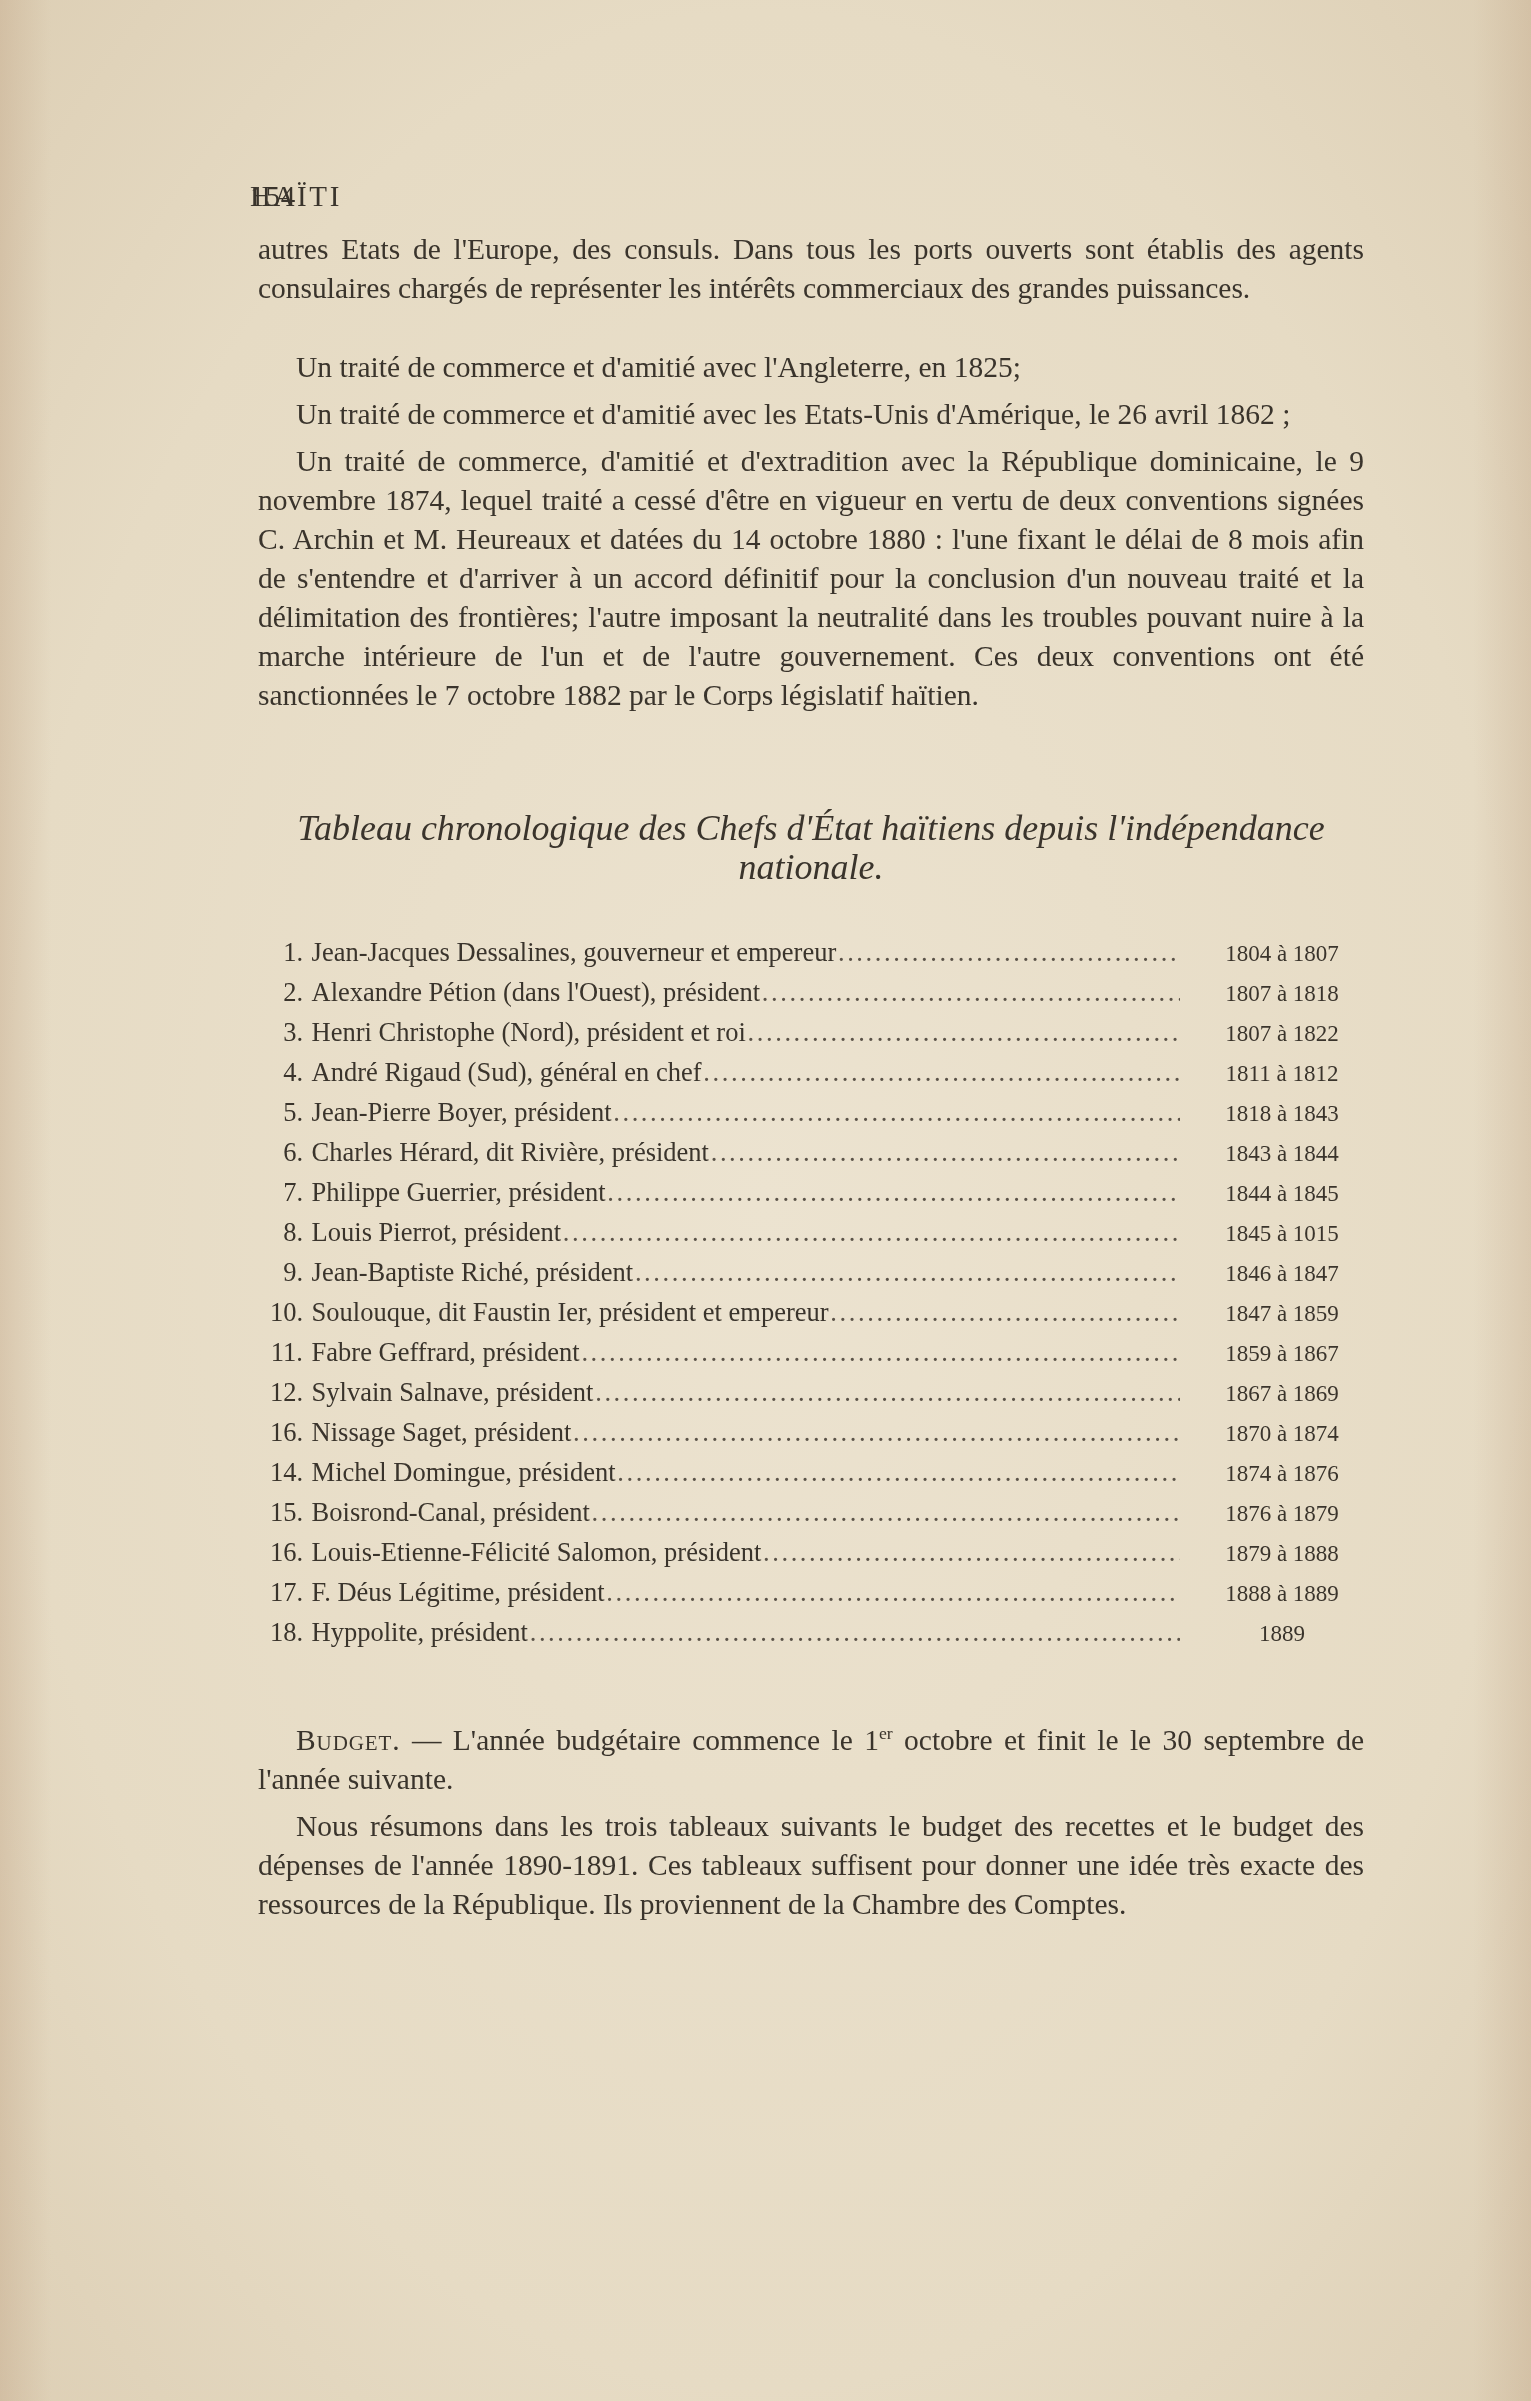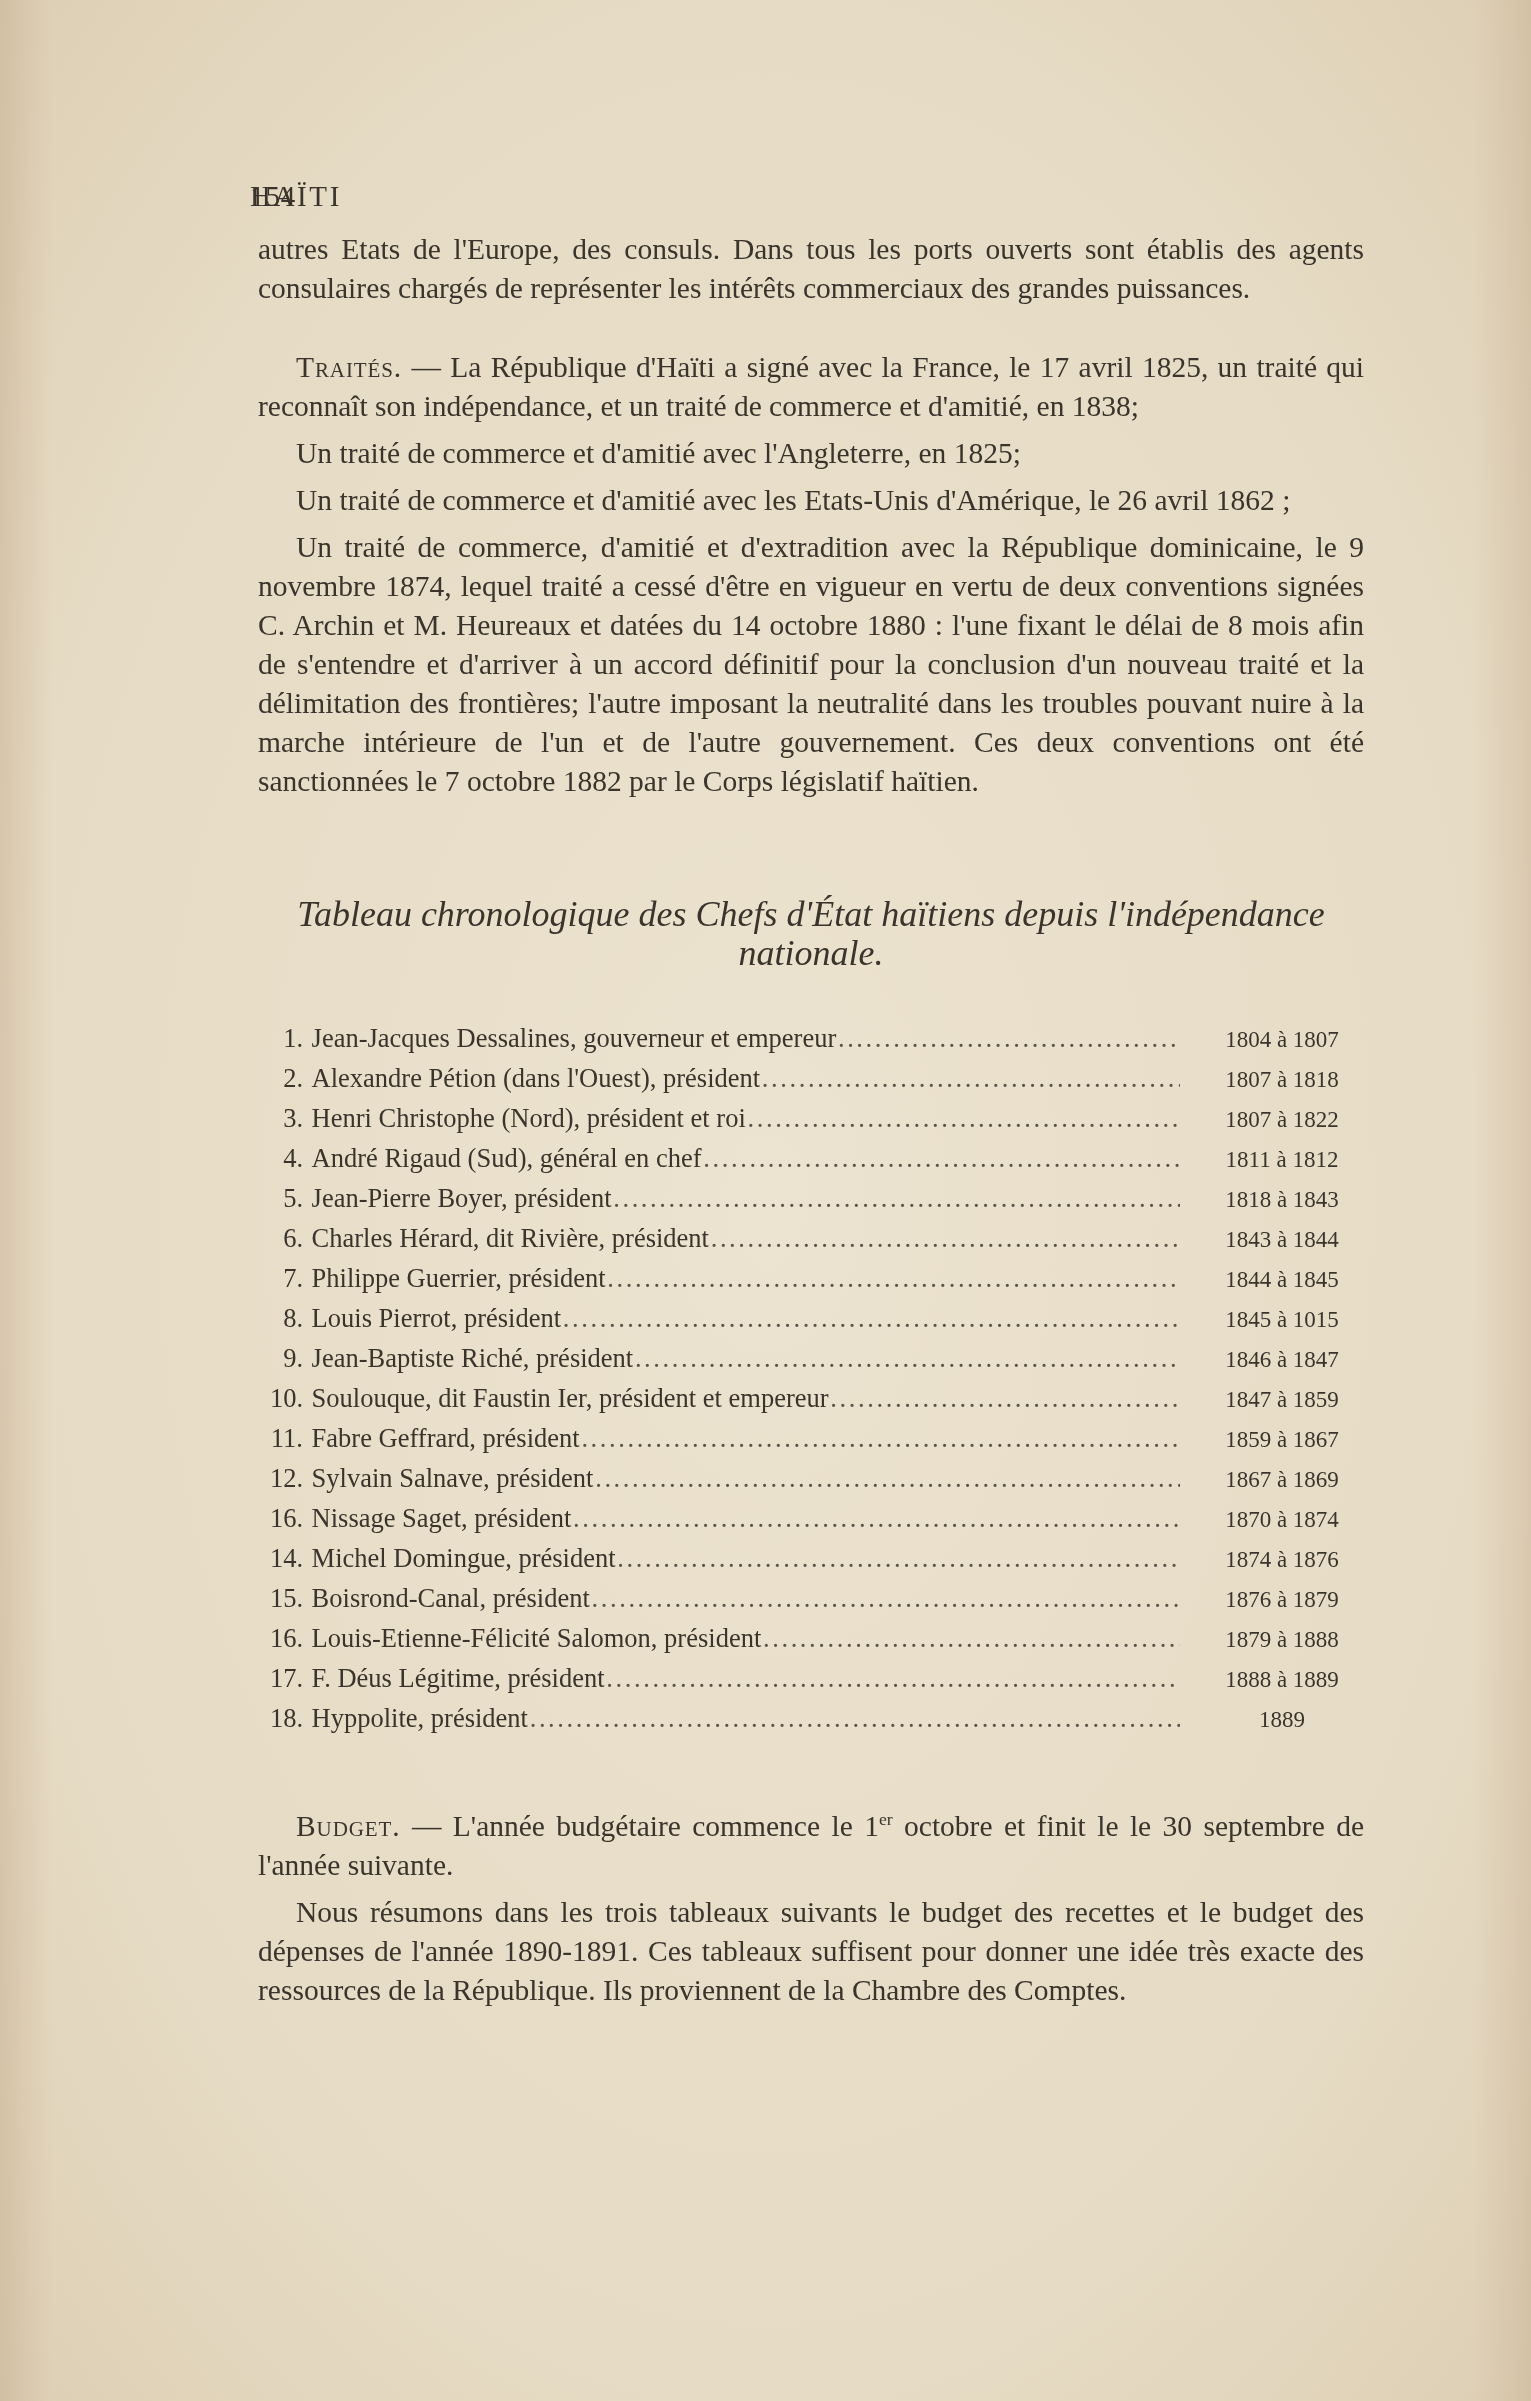--- a/index.html
+++ b/index.html
@@ -117,21 +117,20 @@
 
   <div class="running-head">
     <span class="folio">154</span>
     <span class="title">HAÏTI</span>
   </div>
 
   <p class="para">autres Etats de l'Europe, des consuls. Dans tous les ports ouverts sont établis des agents consulaires chargés de représenter les intérêts commerciaux des grandes puissances.</p>
 
   <div class="gap-s"></div>
 
-  <p class="para indent"><span class="smallcaps">Traités.</span><span> — </span><span>La République d'Haïti a signé avec la France, le 17 avril 1825, un traité qui reconnaît son indépendance, et un traité de commerce et d'amitié, en 1838;</span></p>
   <p class="para indent">Un traité de commerce et d'amitié avec l'Angleterre, en 1825;</p>
   <p class="para indent">Un traité de commerce et d'amitié avec les Etats-Unis d'Amérique, le 26 avril 1862 ;</p>
   <p class="para indent">Un traité de commerce, d'amitié et d'extradition avec la République dominicaine, le 9 novembre 1874, lequel traité a cessé d'être en vigueur en vertu de deux conventions signées C. Archin et M. Heureaux et datées du 14 octobre 1880 : l'une fixant le délai de 8 mois afin de s'entendre et d'arriver à un accord définitif pour la conclusion d'un nouveau traité et la délimitation des frontières; l'autre imposant la neutralité dans les troubles pouvant nuire à la marche intérieure de l'un et de l'autre gouvernement. Ces deux conventions ont été sanctionnées le 7 octobre 1882 par le Corps législatif haïtien.</p>
 
   <div class="gap-m"></div>
 
   <p class="table-title">Tableau chronologique des Chefs d'État haïtiens depuis l'indépendance nationale.</p>
 
   <ul class="chief-list">
     <li class="chief-row">

